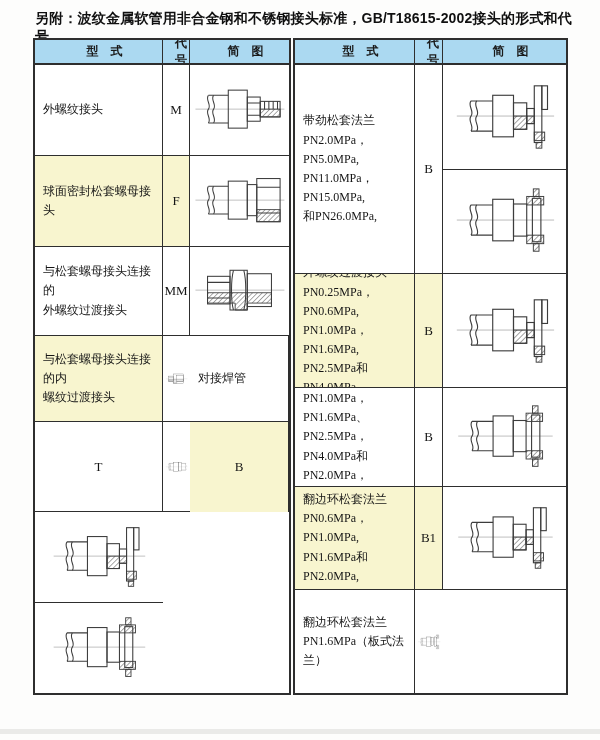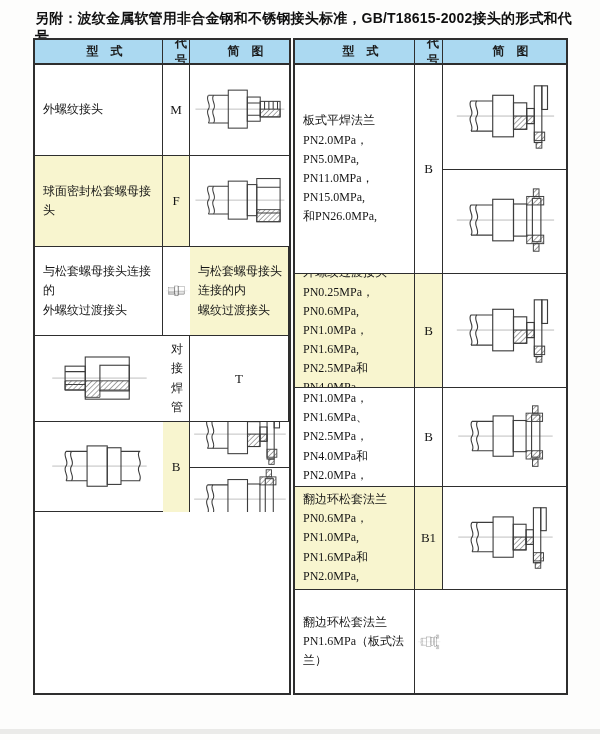--- a/index.html
+++ b/index.html
@@ -137,20 +137,21 @@
   <div class="c t hl">球面密封松套螺母接头</div>
   <div class="c k hl">F</div>
   <div class="c d lastcol">
     <svg viewBox="0 0 110 72" width="102" height="66">
         <use href="#fit-f"></use>
       </svg>
   </div>
 
   <div class="c t">与松套螺母接头连接的
 外螺纹过渡接头</div>
+  <div class="c k">MM</div>
   <div class="c d lastcol">
     <svg viewBox="0 0 110 72" width="102" height="66">
         <use href="#fit-mm"></use>
       </svg>
   </div>
 
   <div class="c t hl">与松套螺母接头连接的内
 螺纹过渡接头</div>
   <div class="c d lastcol">
     <svg viewBox="0 0 110 72" width="102" height="66">
@@ -179,21 +180,21 @@
         </svg>
     </div>
   </div>
 </div>
 
 <div class="tbl right">
   <div class="c th">型　式</div>
   <div class="c th">代号</div>
   <div class="c th lastcol">简　图</div>
 
-  <div class="c t">板式平焊法兰
+  <div class="c t">带劲松套法兰
 PN2.0MPa，PN5.0MPa,
 PN11.0MPa，PN15.0MPa,
 和PN26.0MPa,</div>
   <div class="c k">B</div>
   <div class="c d split lastcol">
     <div class="sub first">
       <svg viewBox="0 0 110 72" width="104" height="68">
           <use href="#flange-tall"></use>
         </svg>
     </div>

